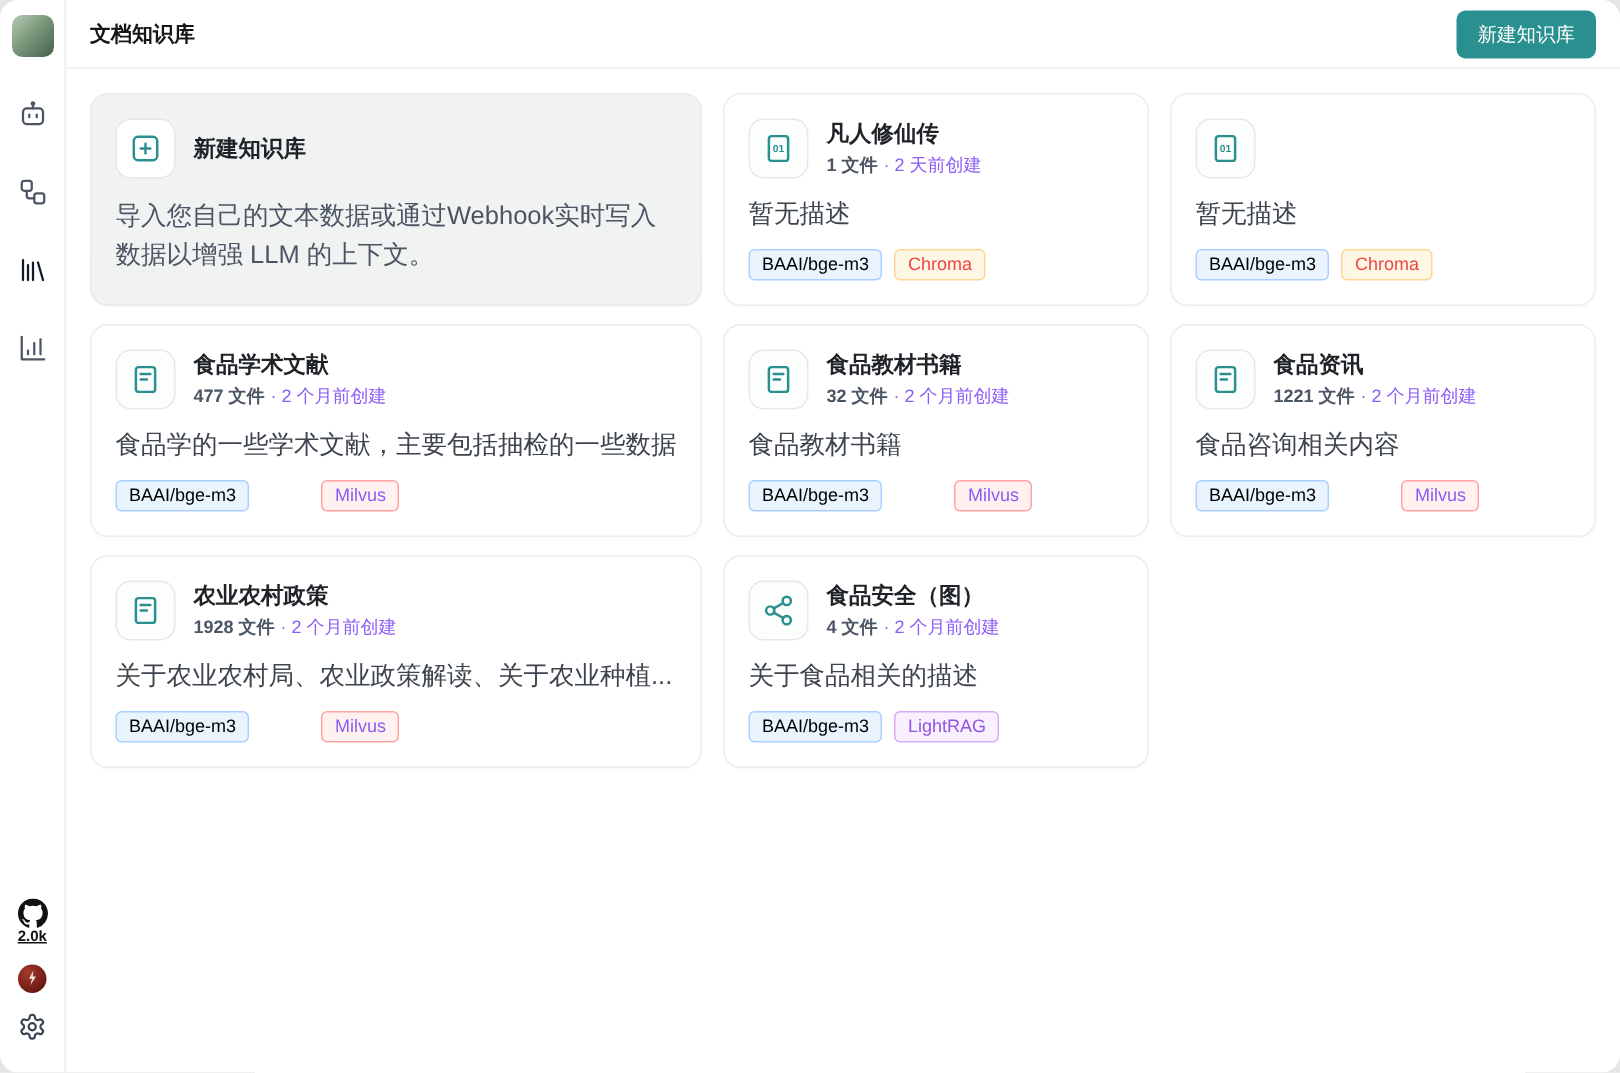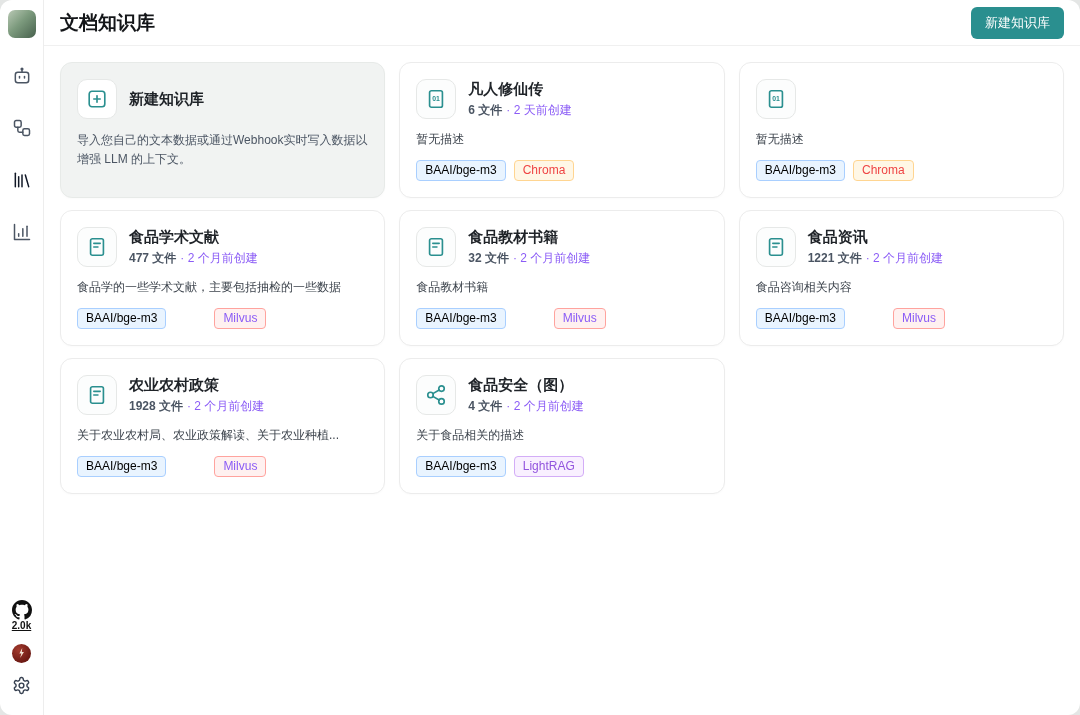--- a/index.html
+++ b/index.html
@@ -17,40 +17,40 @@
   .gh svg { width:20px; height:20px; fill:#111111; }
   .gh-count { font-size:10px; font-weight:700; color:#111; text-decoration:underline; }
   .red-logo { width:19px; height:19px; border-radius:50%; background:radial-gradient(circle at 35% 30%, #a33a2e 0%, #6d1a14 70%); position:relative; cursor:pointer; }
   .red-logo::after { content:""; position:absolute; left:6px; top:4px; width:7px; height:10px; background:#f3e4d6; clip-path:polygon(60% 0, 20% 55%, 48% 55%, 30% 100%, 85% 40%, 55% 40%); }
   .gear { color:#374151; cursor:pointer; }
   .gear svg { width:19px; height:19px; }
 
   
   .content { flex:1; display:flex; flex-direction:column; min-width:0; }
   .header { height:46px; flex:0 0 46px; display:flex; align-items:center; justify-content:space-between; padding:0 16px; border-bottom:1px solid #f0f0f0; }
-  .page-title { font-size:19px; font-weight:700; color:#141619; }
+  .page-title { font-size:14px; font-weight:700; color:#141619; }
   .new-kb-btn { background:#2a8f8f; color:#ffffff; border:none; border-radius:6px; padding:7px 14px; font-size:13px; font-weight:500; cursor:pointer; font-family:inherit; }
 
   .main { flex:1; overflow:auto; padding:16px; }
   .grid { display:grid; grid-template-columns:repeat(3, 1fr); gap:12px 14px; align-items:stretch; }
 
   .card { background:#ffffff; border:1px solid #ececec; border-radius:12px; padding:16px; cursor:pointer; box-shadow:0 1px 2px rgba(0,0,0,0.02); min-height:132px; }
   .card.create { background:#f1f3f2; border-color:#e7eae8; }
 
   .card-head { display:flex; align-items:center; gap:12px; }
   .icon-tile { width:40px; height:40px; flex:0 0 40px; border:1px solid #e6e8e7; border-radius:10px; background:#fcfdfd; display:flex; align-items:center; justify-content:center; color:#2a8f8f; }
   .card.create .icon-tile { background:#ffffff; }
   .icon-tile svg { width:22px; height:22px; }
 
   .card-title { font-size:15px; font-weight:700; color:#1f2328; }
   .card-meta { margin-top:3px; font-size:12px; display:flex; align-items:center; gap:4px; }
   .card-meta .files { color:#4b5563; font-weight:600; }
   .card-meta .created { color:#8b5cf6; }
 
-  .card-desc { margin-top:12px; font-size:12px; color:#3d444d; white-space:nowrap; overflow:hidden; text-overflow:ellipsis; }
+  .card-desc { margin-top:12px; font-size:17px; color:#3d444d; white-space:nowrap; overflow:hidden; text-overflow:ellipsis; }
   .card.create .card-desc { white-space:normal; line-height:1.55; color:#4b5563; }
 
   .card-tags { margin-top:12px; display:flex; gap:8px; flex-wrap:wrap; }
   .tag { font-size:12px; line-height:19px; padding:0 8px; border-radius:4px; border:1px solid transparent; white-space:nowrap; }
   .tag-blue   { color:#000000; background:#e9f4ff; border-color:#a9cfff; }
   .tag-orange { color:#ef4444; background:#fff7e6; border-color:#ffd591; }
   .tag-red    { color:#8b5cf6; background:#fff1f0; border-color:#ffa39e;margin-left:40px; }
   .tag-purple { color:#9254de; background:#f9f0ff; border-color:#d3adf7; }
 
   svg.ln { fill:none; stroke:currentColor; stroke-width:1.8; stroke-linecap:round; stroke-linejoin:round; }
@@ -143,21 +143,21 @@
           <div class="card-head">
             <div class="icon-tile">
               <svg class="ln" viewBox="0 0 24 24">
                   <rect x="5" y="3" width="14" height="18" rx="2"></rect>
                   <text x="12" y="14.5" text-anchor="middle" font-size="7.5" font-weight="700">01</text>
                 </svg>
             </div>
             <div>
               <div class="card-title">凡人修仙传</div>
               <div class="card-meta">
-                <span class="files">6 文件</span>
+                <span class="files">1 文件</span>
                 <span class="created">· 2 天前创建</span>
               </div>
             </div>
           </div>
           <div class="card-desc">暂无描述</div>
           <div class="card-tags">
             <span class="tag tag-blue">BAAI/bge-m3</span>
             <span class="tag tag-orange">Chroma</span>
           </div>
         </article>

